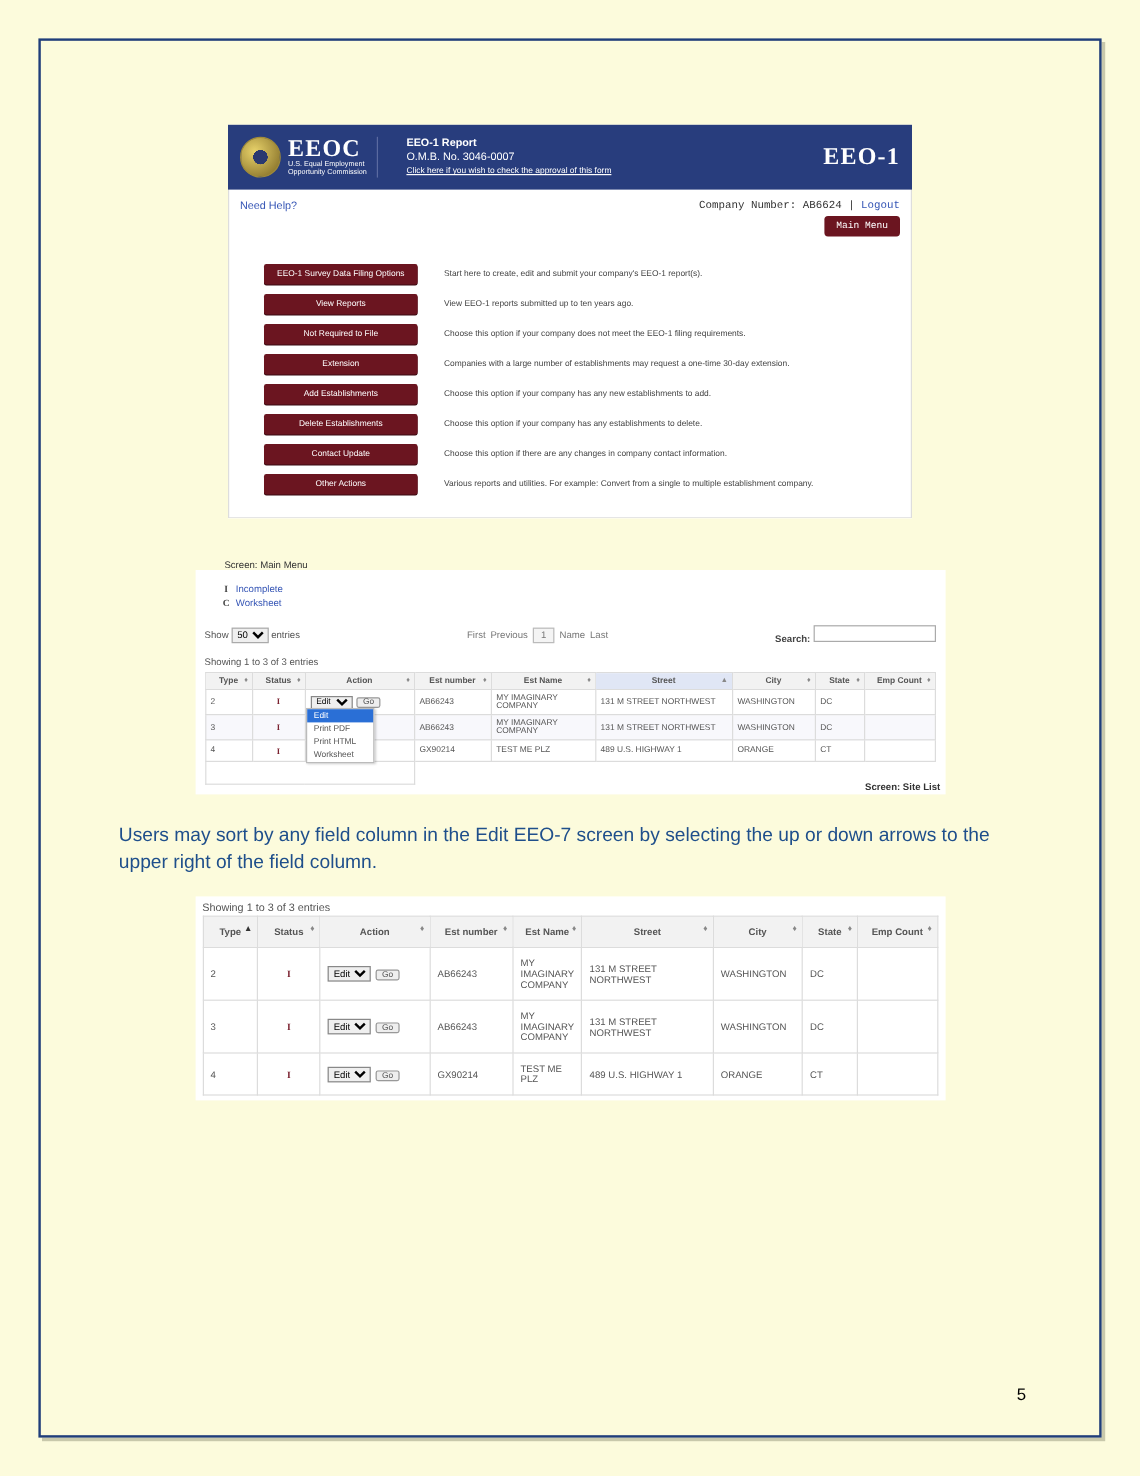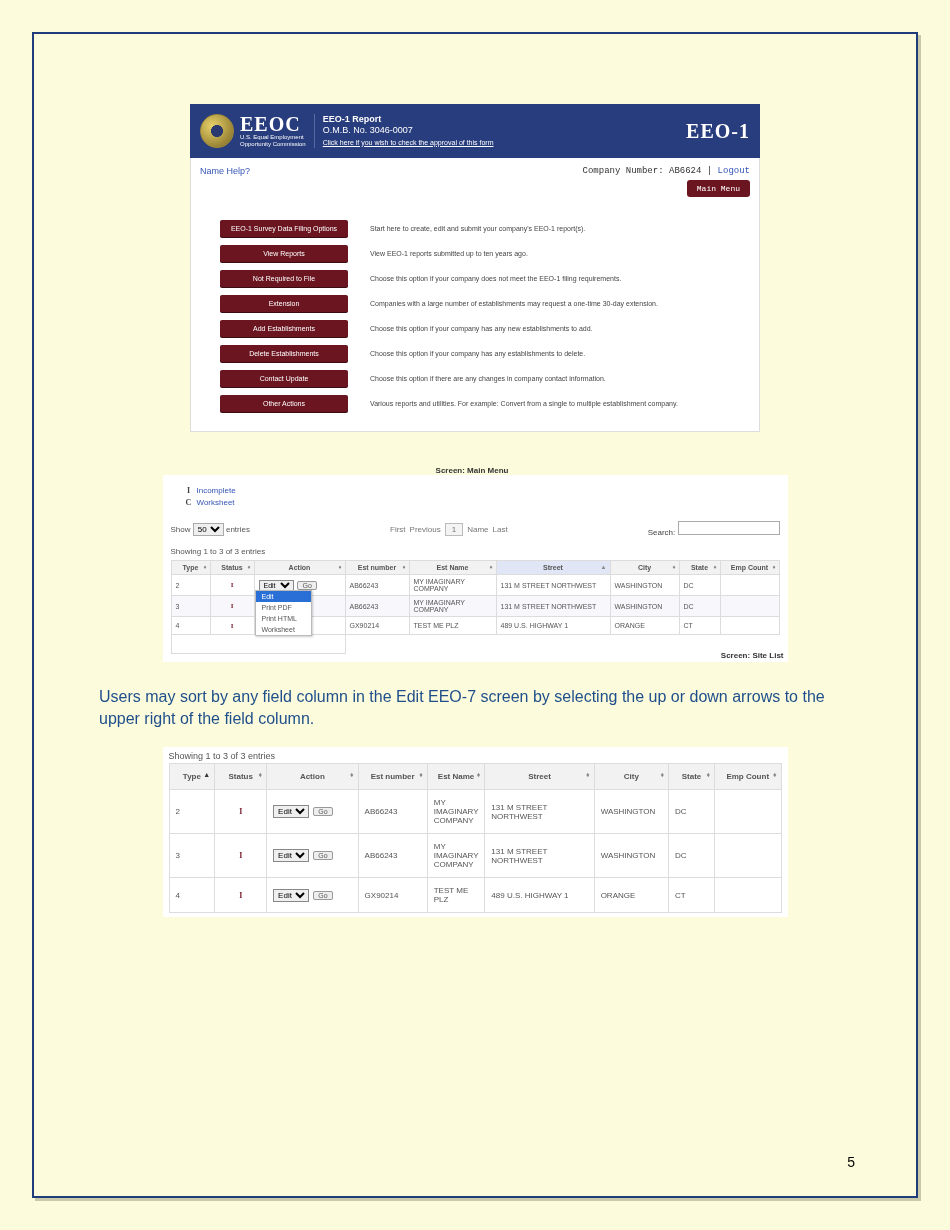--- a/index.html
+++ b/index.html
@@ -53,21 +53,21 @@
     flex-shrink: 0;
     position: relative;
   }
   .seal::after {
     content:""; position:absolute; inset:4px; border-radius:50%;
     background: radial-gradient(circle,#2a3970 35%, transparent 36%);
   }
   .eeoc-block { margin-left:6px; padding-right:8px; border-right:1px solid #5a6aa0; }
   .eeoc-title { font-family: "Times New Roman", serif; font-size: 20px; font-weight: bold; letter-spacing: 1px; line-height:1; }
   .eeoc-sub { font-size: 6px; line-height: 1.1; }
-  .report-block { margin-left: 8px; line-height: 1.25; }
+  .report-block { margin-left: 24px; line-height: 1.25; }
   .report-block a { color:#fff; text-decoration: underline; font-size: 7px; }
   .eeo1-logo { margin-left:auto; font-family:"Times New Roman",serif; font-size:20px; font-weight:bold; letter-spacing:1px; }
 
   .shot1-topbar {
     display:flex; justify-content:space-between; align-items:flex-start;
     padding: 8px 10px 5px 10px;
     font-size: 9px;
   }
   .shot1-topbar a { color:#3555b5; text-decoration:none; }
   .main-menu-btn {
@@ -78,21 +78,21 @@
     margin: 18px 0 10px 30px;
   }
   .menu-row { display:flex; align-items:center; margin-bottom:8px; }
   .menu-pill {
     width: 120px; text-align:center;
     background:#6b1520; color:#fff; font-size:7px;
     padding:5px 4px; border-radius:2px;
     box-shadow: 0 1px 0 #3b0b12;
   }
   .menu-desc { font-size:7px; color:#444; margin-left: 22px; }
-  .screen-caption { text-align:center; font-size:8px; font-weight:bold; color:#333; padding:4px 6px 0 0; }
+  .screen-caption { text-align:left; font-size:8px; font-weight:normal; color:#333; padding:4px 6px 0 0; }
 
   
   .para {
     font-size: 16px;
     color: #1f4f8b;
     line-height: 1.35;
     margin: 24px 0 18px 0;
   }
 
   
@@ -102,21 +102,21 @@
     position:relative;
   }
   .legend-row { display:flex; align-items:center; margin:3px 0 3px 10px; }
   .legend-row .k { font-family:"Times New Roman",serif; font-weight:bold; width:16px; text-align:center; color:#444; }
   .legend-row .v { color:#3555b5; }
   .entries-row { display:flex; align-items:center; justify-content:space-between; margin-top:14px; }
   .entries-left { color:#555; }
   .entries-left select { font-size:8px; border:1px solid #aaa; }
   .pager { display:flex; gap:4px; align-items:center; color:#777; }
   .pager .pg1 { border:1px solid #bbb; padding:1px 6px; background:#f4f4f4; }
-  .search-lbl { font-weight:normal; color:#444; }
+  .search-lbl { font-weight:bold; color:#444; }
   .search-box { width:100px; height:12px; border:1px solid #aaa; background:#fff; display:inline-block; }
 
   .tbl { width:100%; border-collapse:collapse; margin-top:4px; font-size:7px; color:#555; }
   .tbl th, .tbl td { border:1px solid #dcdcdc; padding:3px 4px; }
   .tbl th { background:#f2f2f2; font-weight:bold; position:relative; }
   .tbl th .sort { position:absolute; right:3px; top:3px; font-size:6px; color:#888; }
   .tbl td.row-alt { background:#f8f8fc; }
   .status-i { font-family:"Times New Roman",serif; font-weight:bold; color:#7a2230; }
   .action-cell select { font-size:7px; border:1px solid #888; }
   .go-btn {
@@ -165,21 +165,21 @@
         </div>
         <div class="report-block">
           <div style="font-weight:bold;">EEO-1 Report</div>
           <div>O.M.B. No. 3046-0007</div>
           <a href="#">Click here if you wish to check the approval of this form</a>
         </div>
         <div class="eeo1-logo">EEO-1</div>
       </div>
 
       <div class="shot1-topbar">
-        <a href="#">Name Help?</a>
+        <a href="#">Need Help?</a>
         <div style="text-align:right;font-family:Liberation Mono, monospace;">
           <span>Company Number: </span><span>AB6624</span><span> | </span><a href="#">Logout</a>
           <div><span class="main-menu-btn">Main Menu</span></div>
         </div>
       </div>
 
       <div class="menu-table">
         <div class="menu-row">
           <div class="menu-pill">EEO-1 Survey Data Filing Options</div>
           <div class="menu-desc">Start here to create, edit and submit your company's EEO-1 report(s).</div>

